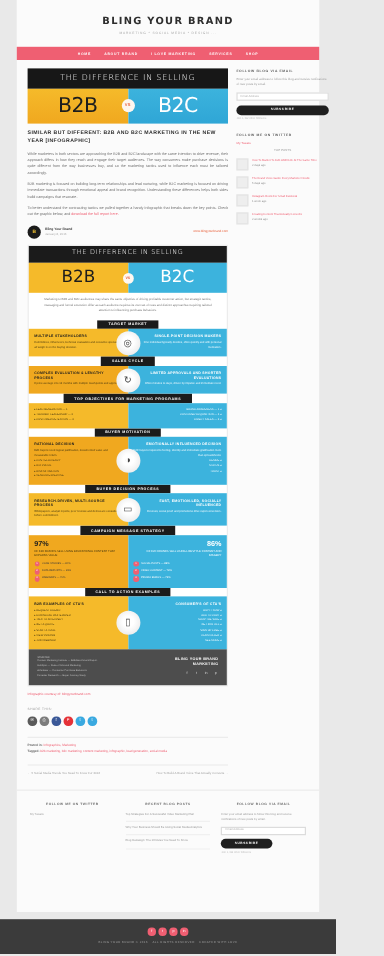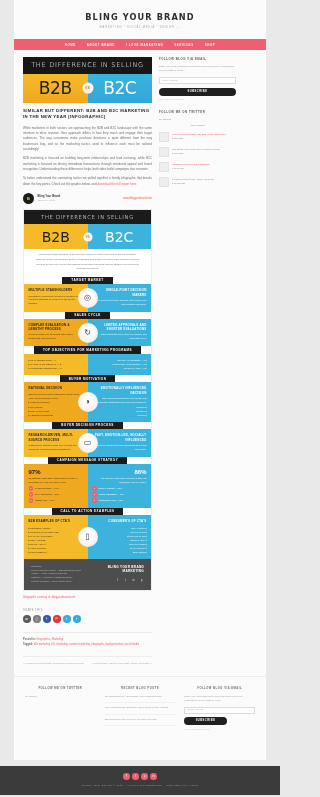--- a/index.html
+++ b/index.html
@@ -33,21 +33,21 @@
     text-transform: uppercase;
   }
   .navbar { background: #ef5f72; height: 11px; display: flex; align-items: center; justify-content: center; gap: 11px; }
   .navbar a {
     color: #ffffff; text-decoration: none; font-size: 2.9px;
     letter-spacing: 0.6px; text-transform: uppercase; font-weight: bold; opacity: .95;
   }
 
   
   .wrap { display: flex; gap: 7px; padding: 7px 9px 0; align-items: flex-start; }
-  .content { width: 129px; flex: none; }
+  .content { width: 167px; flex: none; }
   .sidebar { width: 77px; flex: none; }
 
   
   .hero { width: 100%; }
   .hero-band { background: #171717; padding: 4px 0 3px; text-align: center; }
   .hero-band span {
     color: #fff; font-size: 6.6px; letter-spacing: 0.7px;
     font-family: "DejaVu Sans", sans-serif; font-weight: 300;
   }
   .hero-split { display: flex; height: 29px; position: relative; }

